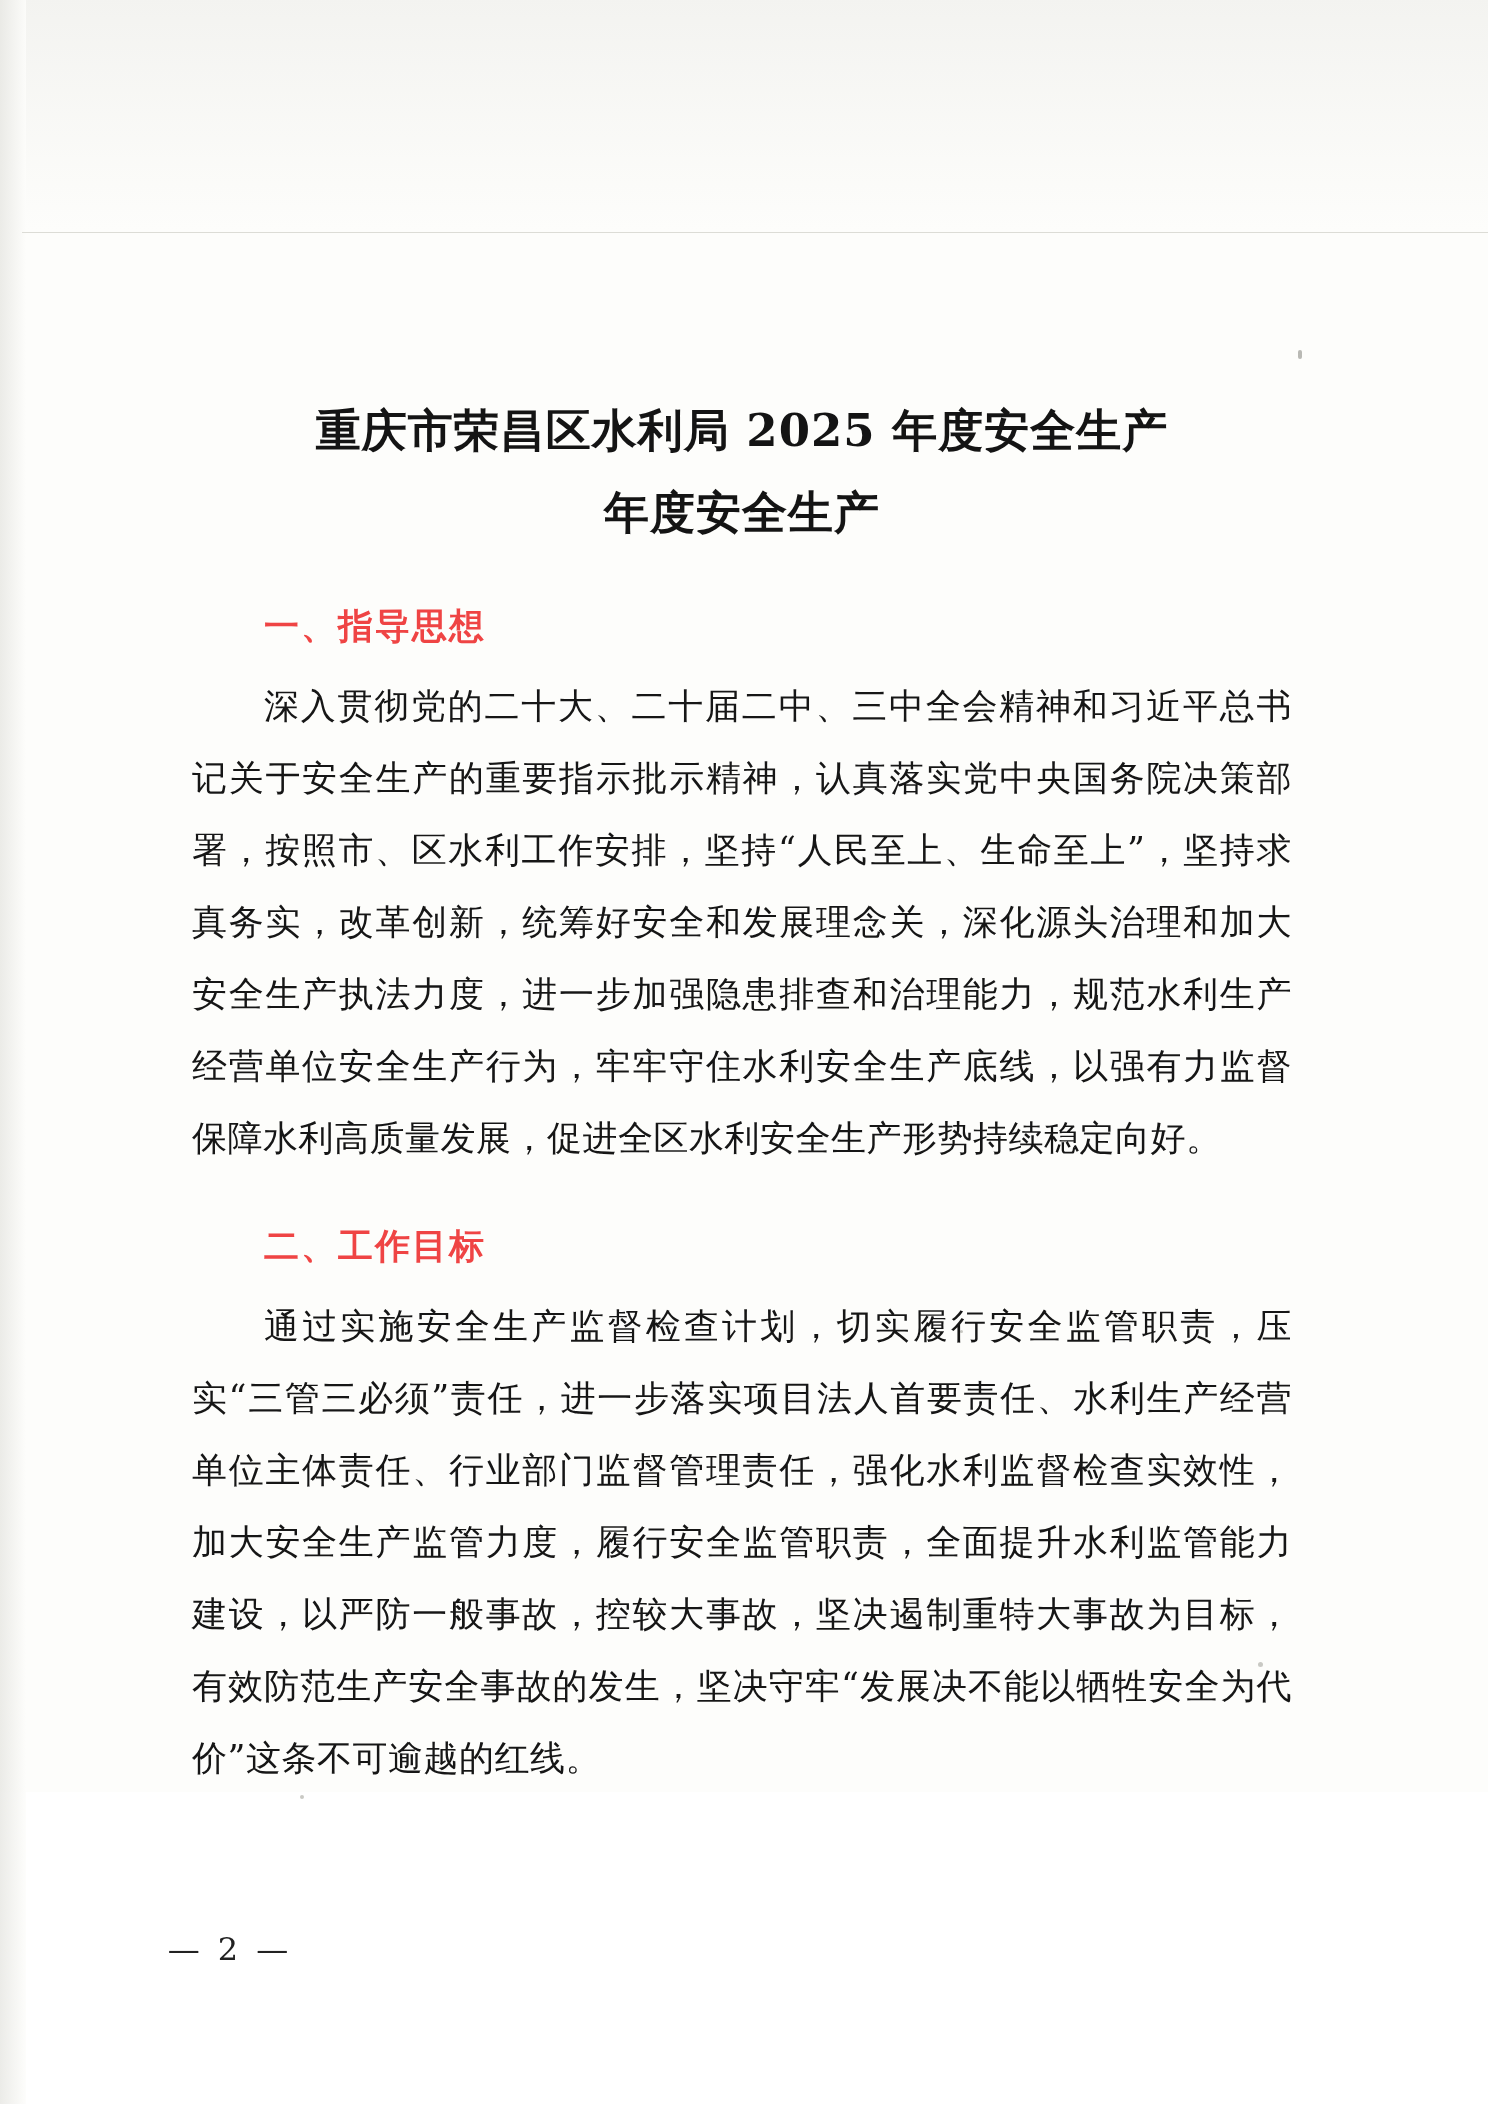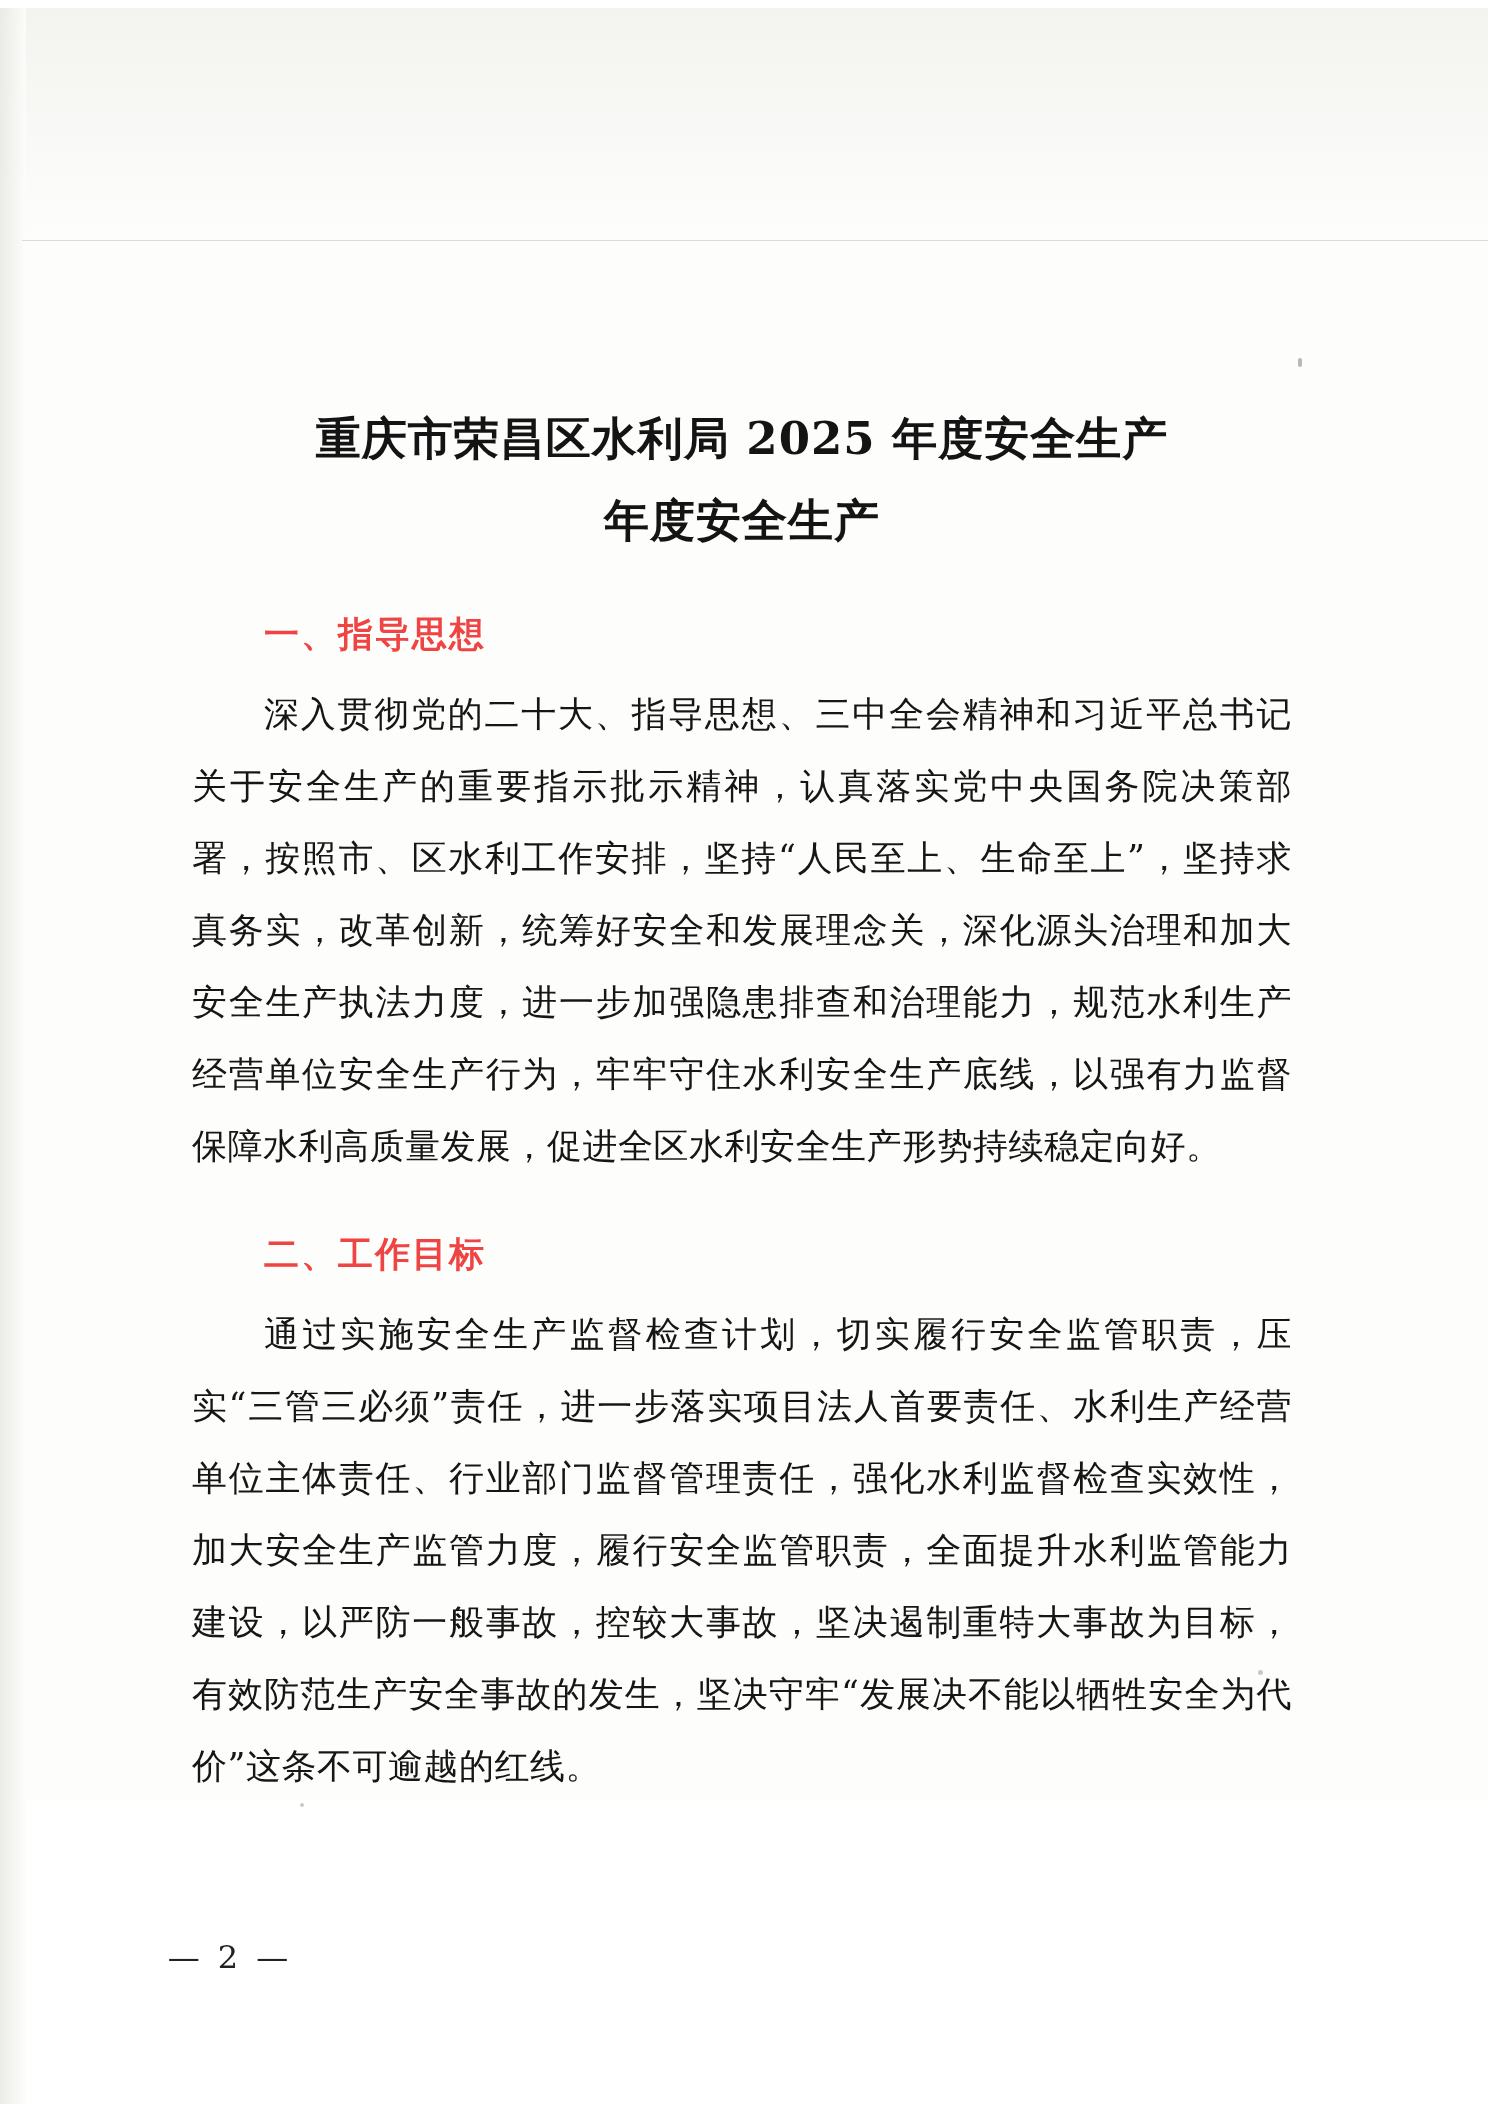--- a/index.html
+++ b/index.html
@@ -13,21 +13,21 @@
     font-family: "DejaVu Serif", "Liberation Serif", serif;
     color: #1b1b1b;
     position: relative;
     overflow: hidden;
   }
 
   
   .page {
     position: absolute;
     left: 0;
-    top: 8px;
+    top: 0;
     width: 1488px;
     height: 1792px;
     background: #fdfdfb;
   }
 
   
   .scan-edge-left {
     position: absolute;
     left: 0;
     top: 0;
@@ -135,21 +135,21 @@
   <div class="speck s4"></div>
 
   <div class="content">
 
     <h1 class="doc-title">
       <span>重庆市荣昌区水利局 2025 年度安全生产</span>
       <span class="line2">年度安全生产</span>
     </h1>
 
     <h2 class="section-head">一、指导思想</h2>
-    <p class="para">深入贯彻党的二十大、指导思想、三中全会精神和习近平总书记关于安全生产的重要指示批示精神，认真落实党中央国务院决策部署，按照市、区水利工作安排，坚持“人民至上、生命至上”，坚持求真务实，改革创新，统筹好安全和发展理念关，深化源头治理和加大安全生产执法力度，进一步加强隐患排查和治理能力，规范水利生产经营单位安全生产行为，牢牢守住水利安全生产底线，以强有力监督保障水利高质量发展，促进全区水利安全生产形势持续稳定向好。</p>
+    <p class="para">深入贯彻党的二十大、二十届二中、三中全会精神和习近平总书记关于安全生产的重要指示批示精神，认真落实党中央国务院决策部署，按照市、区水利工作安排，坚持“人民至上、生命至上”，坚持求真务实，改革创新，统筹好安全和发展理念关，深化源头治理和加大安全生产执法力度，进一步加强隐患排查和治理能力，规范水利生产经营单位安全生产行为，牢牢守住水利安全生产底线，以强有力监督保障水利高质量发展，促进全区水利安全生产形势持续稳定向好。</p>
 
     <h2 class="section-head">二、工作目标</h2>
     <p class="para">通过实施安全生产监督检查计划，切实履行安全监管职责，压实“三管三必须”责任，进一步落实项目法人首要责任、水利生产经营单位主体责任、行业部门监督管理责任，强化水利监督检查实效性，加大安全生产监管力度，履行安全监管职责，全面提升水利监管能力建设，以严防一般事故，控较大事故，坚决遏制重特大事故为目标，有效防范生产安全事故的发生，坚决守牢“发展决不能以牺牲安全为代价”这条不可逾越的红线。</p>
 
   </div>
 
   <div class="page-number">— 2 —</div>
 </div>
 
 </body></html>

